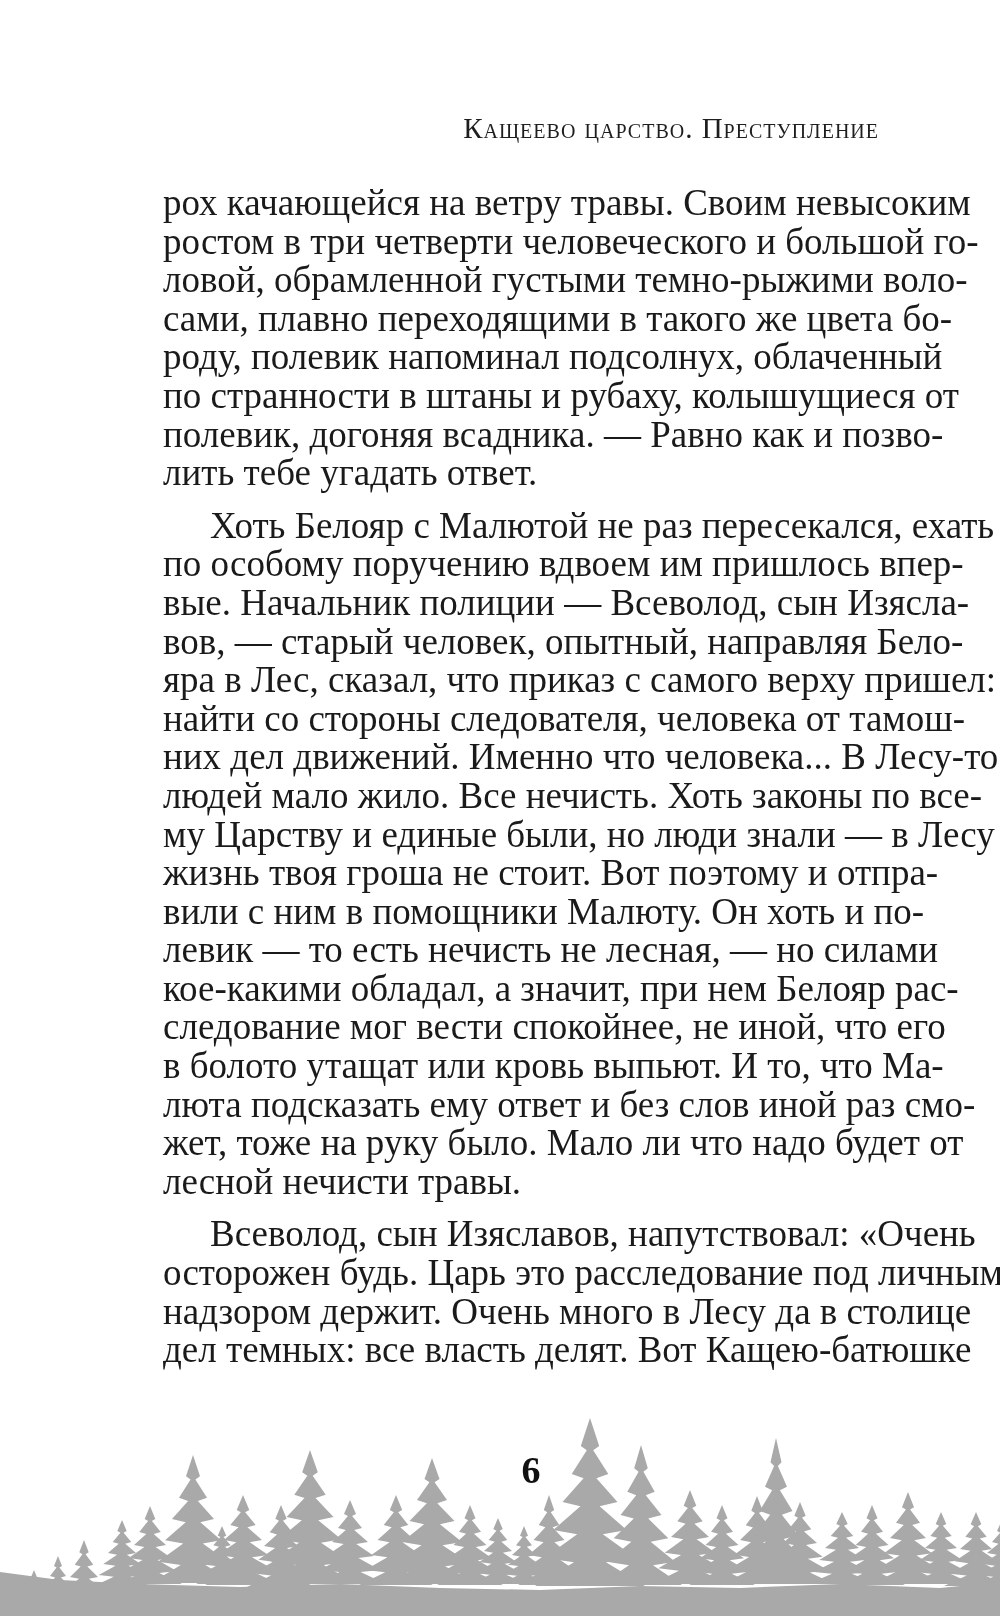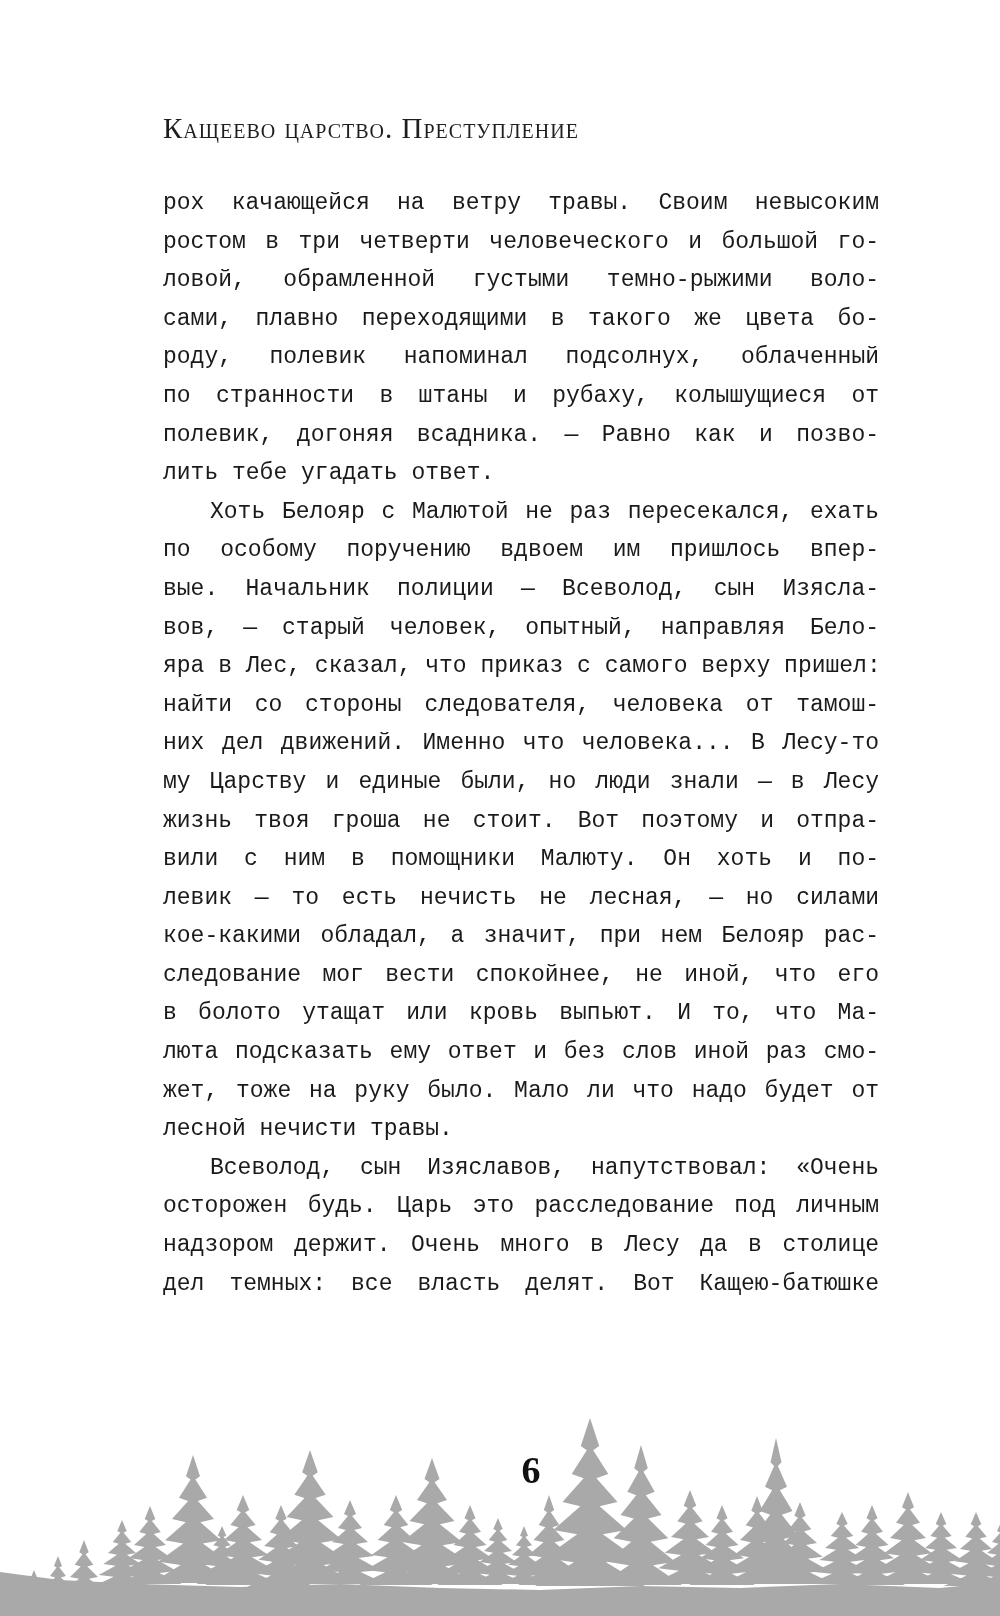--- a/index.html
+++ b/index.html
@@ -13,48 +13,48 @@
     height: 1616px;
     background: var(--background, #ffffff);
     overflow: hidden;
     font-family: "Liberation Serif", "DejaVu Serif", serif;
   }
   .running-head {
     position: absolute;
     left: 163px;
     top: 110px;
     width: 716px;
-    text-align: left;
+    text-align: right;
     font-variant: small-caps;
     font-size: 29px;
     line-height: 36px;
     letter-spacing: 1px;
     color: var(--header-text, #1e1e1e);
   }
   .text-block {
     position: absolute;
     left: 163px;
     top: 184px;
     width: 716px;
-    font-size: 23px;
+    font-size: 37px;
     line-height: 38.6px;
     color: var(--text, #1a1a1a);
-    font-family: Liberation Mono, monospace;
   }
   .paragraph { margin: 0; padding: 0; }
   .line {
     text-align: justify;
     text-align-last: justify;
     white-space: nowrap;
   }
   .line.parend {
     text-align-last: left;
   }
   .line.indent {
     text-indent: 47px;
+    margin-top: 14px;
   }
   .forest {
     position: absolute;
     left: 0;
     bottom: 0;
     width: 1000px;
     height: 240px;
     display: block;
   }
   .page-number {
@@ -88,20 +88,21 @@
         <div class="line parend">лить тебе угадать ответ.</div>
       </div>
       <div class="paragraph">
         <div class="line indent">Хоть Белояр с Малютой не раз пересекался, ехать</div>
         <div class="line">по особому поручению вдвоем им пришлось впер-</div>
         <div class="line">вые. Начальник полиции — Всеволод, сын Изясла-</div>
         <div class="line">вов, — старый человек, опытный, направляя Бело-</div>
         <div class="line">яра в Лес, сказал, что приказ с самого верху пришел:</div>
         <div class="line">найти со стороны следователя, человека от тамош-</div>
         <div class="line">них дел движений. Именно что человека... В Лесу-то</div>
+        <div class="line">людей мало жило. Все нечисть. Хоть законы по все-</div>
         <div class="line">му Царству и единые были, но люди знали — в Лесу</div>
         <div class="line">жизнь твоя гроша не стоит. Вот поэтому и отпра-</div>
         <div class="line">вили с ним в помощники Малюту. Он хоть и по-</div>
         <div class="line">левик — то есть нечисть не лесная, — но силами</div>
         <div class="line">кое-какими обладал, а значит, при нем Белояр рас-</div>
         <div class="line">следование мог вести спокойнее, не иной, что его</div>
         <div class="line">в болото утащат или кровь выпьют. И то, что Ма-</div>
         <div class="line">люта подсказать ему ответ и без слов иной раз смо-</div>
         <div class="line">жет, тоже на руку было. Мало ли что надо будет от</div>
         <div class="line parend">лесной нечисти травы.</div>

